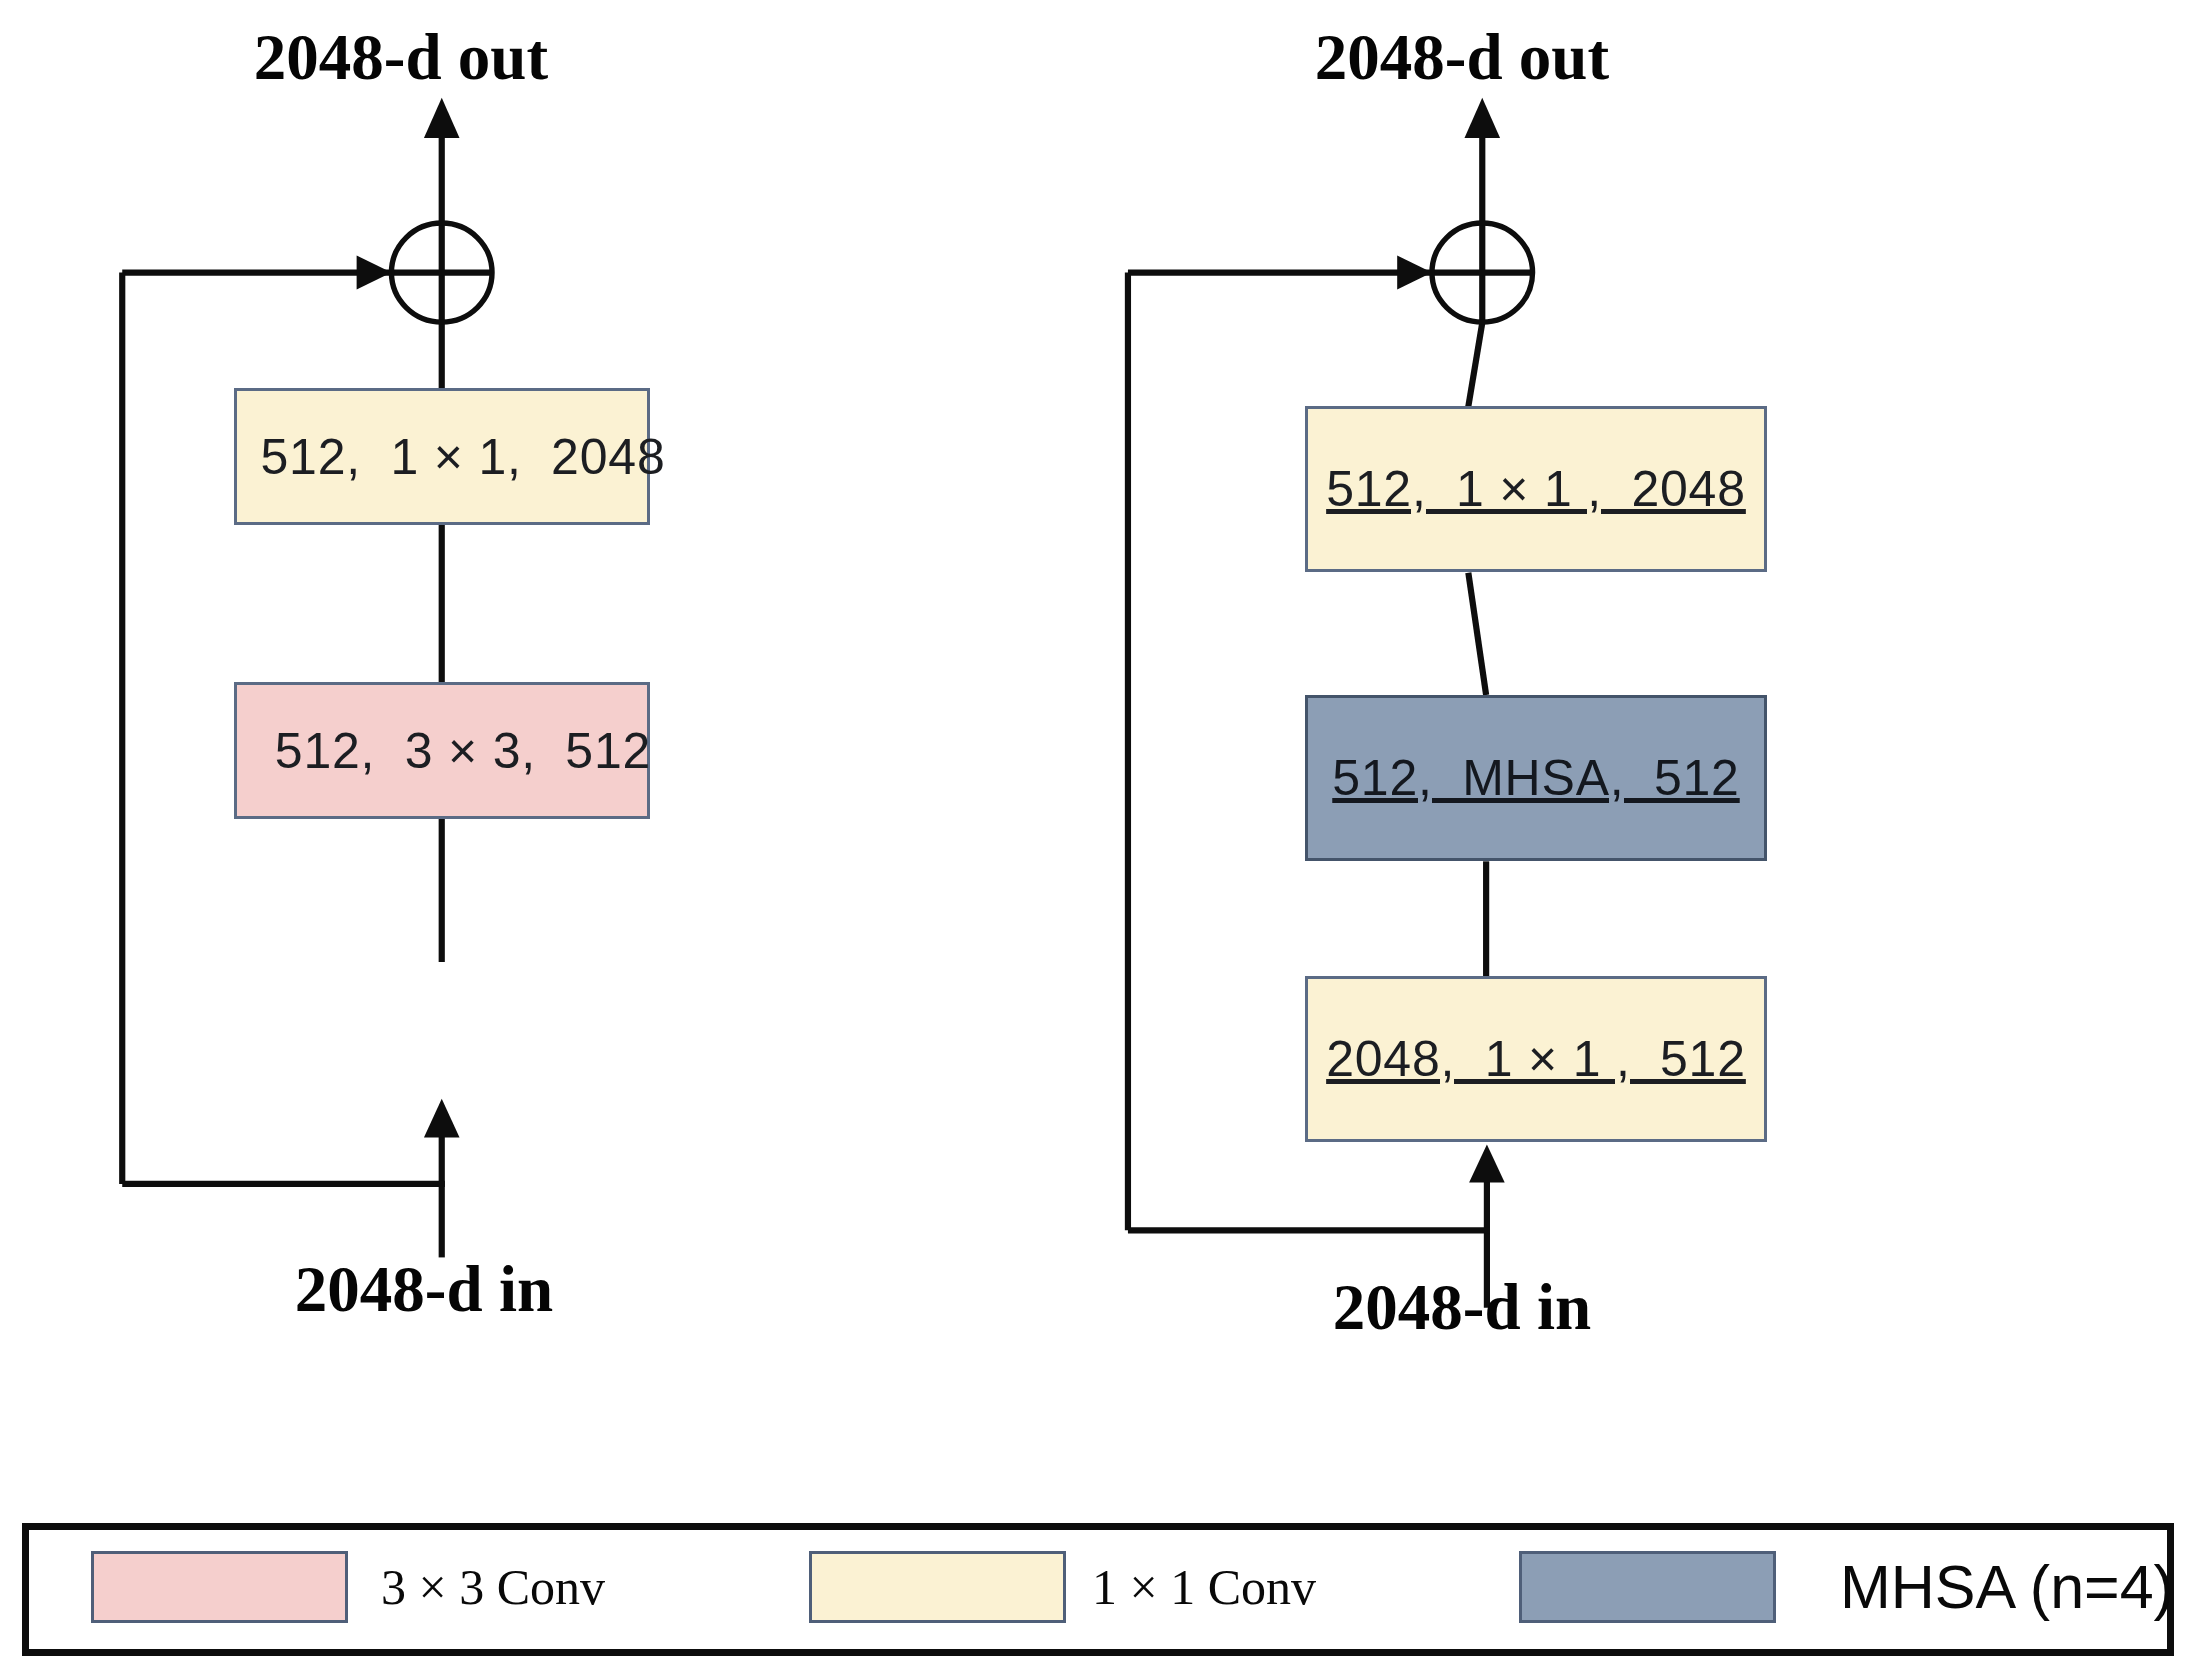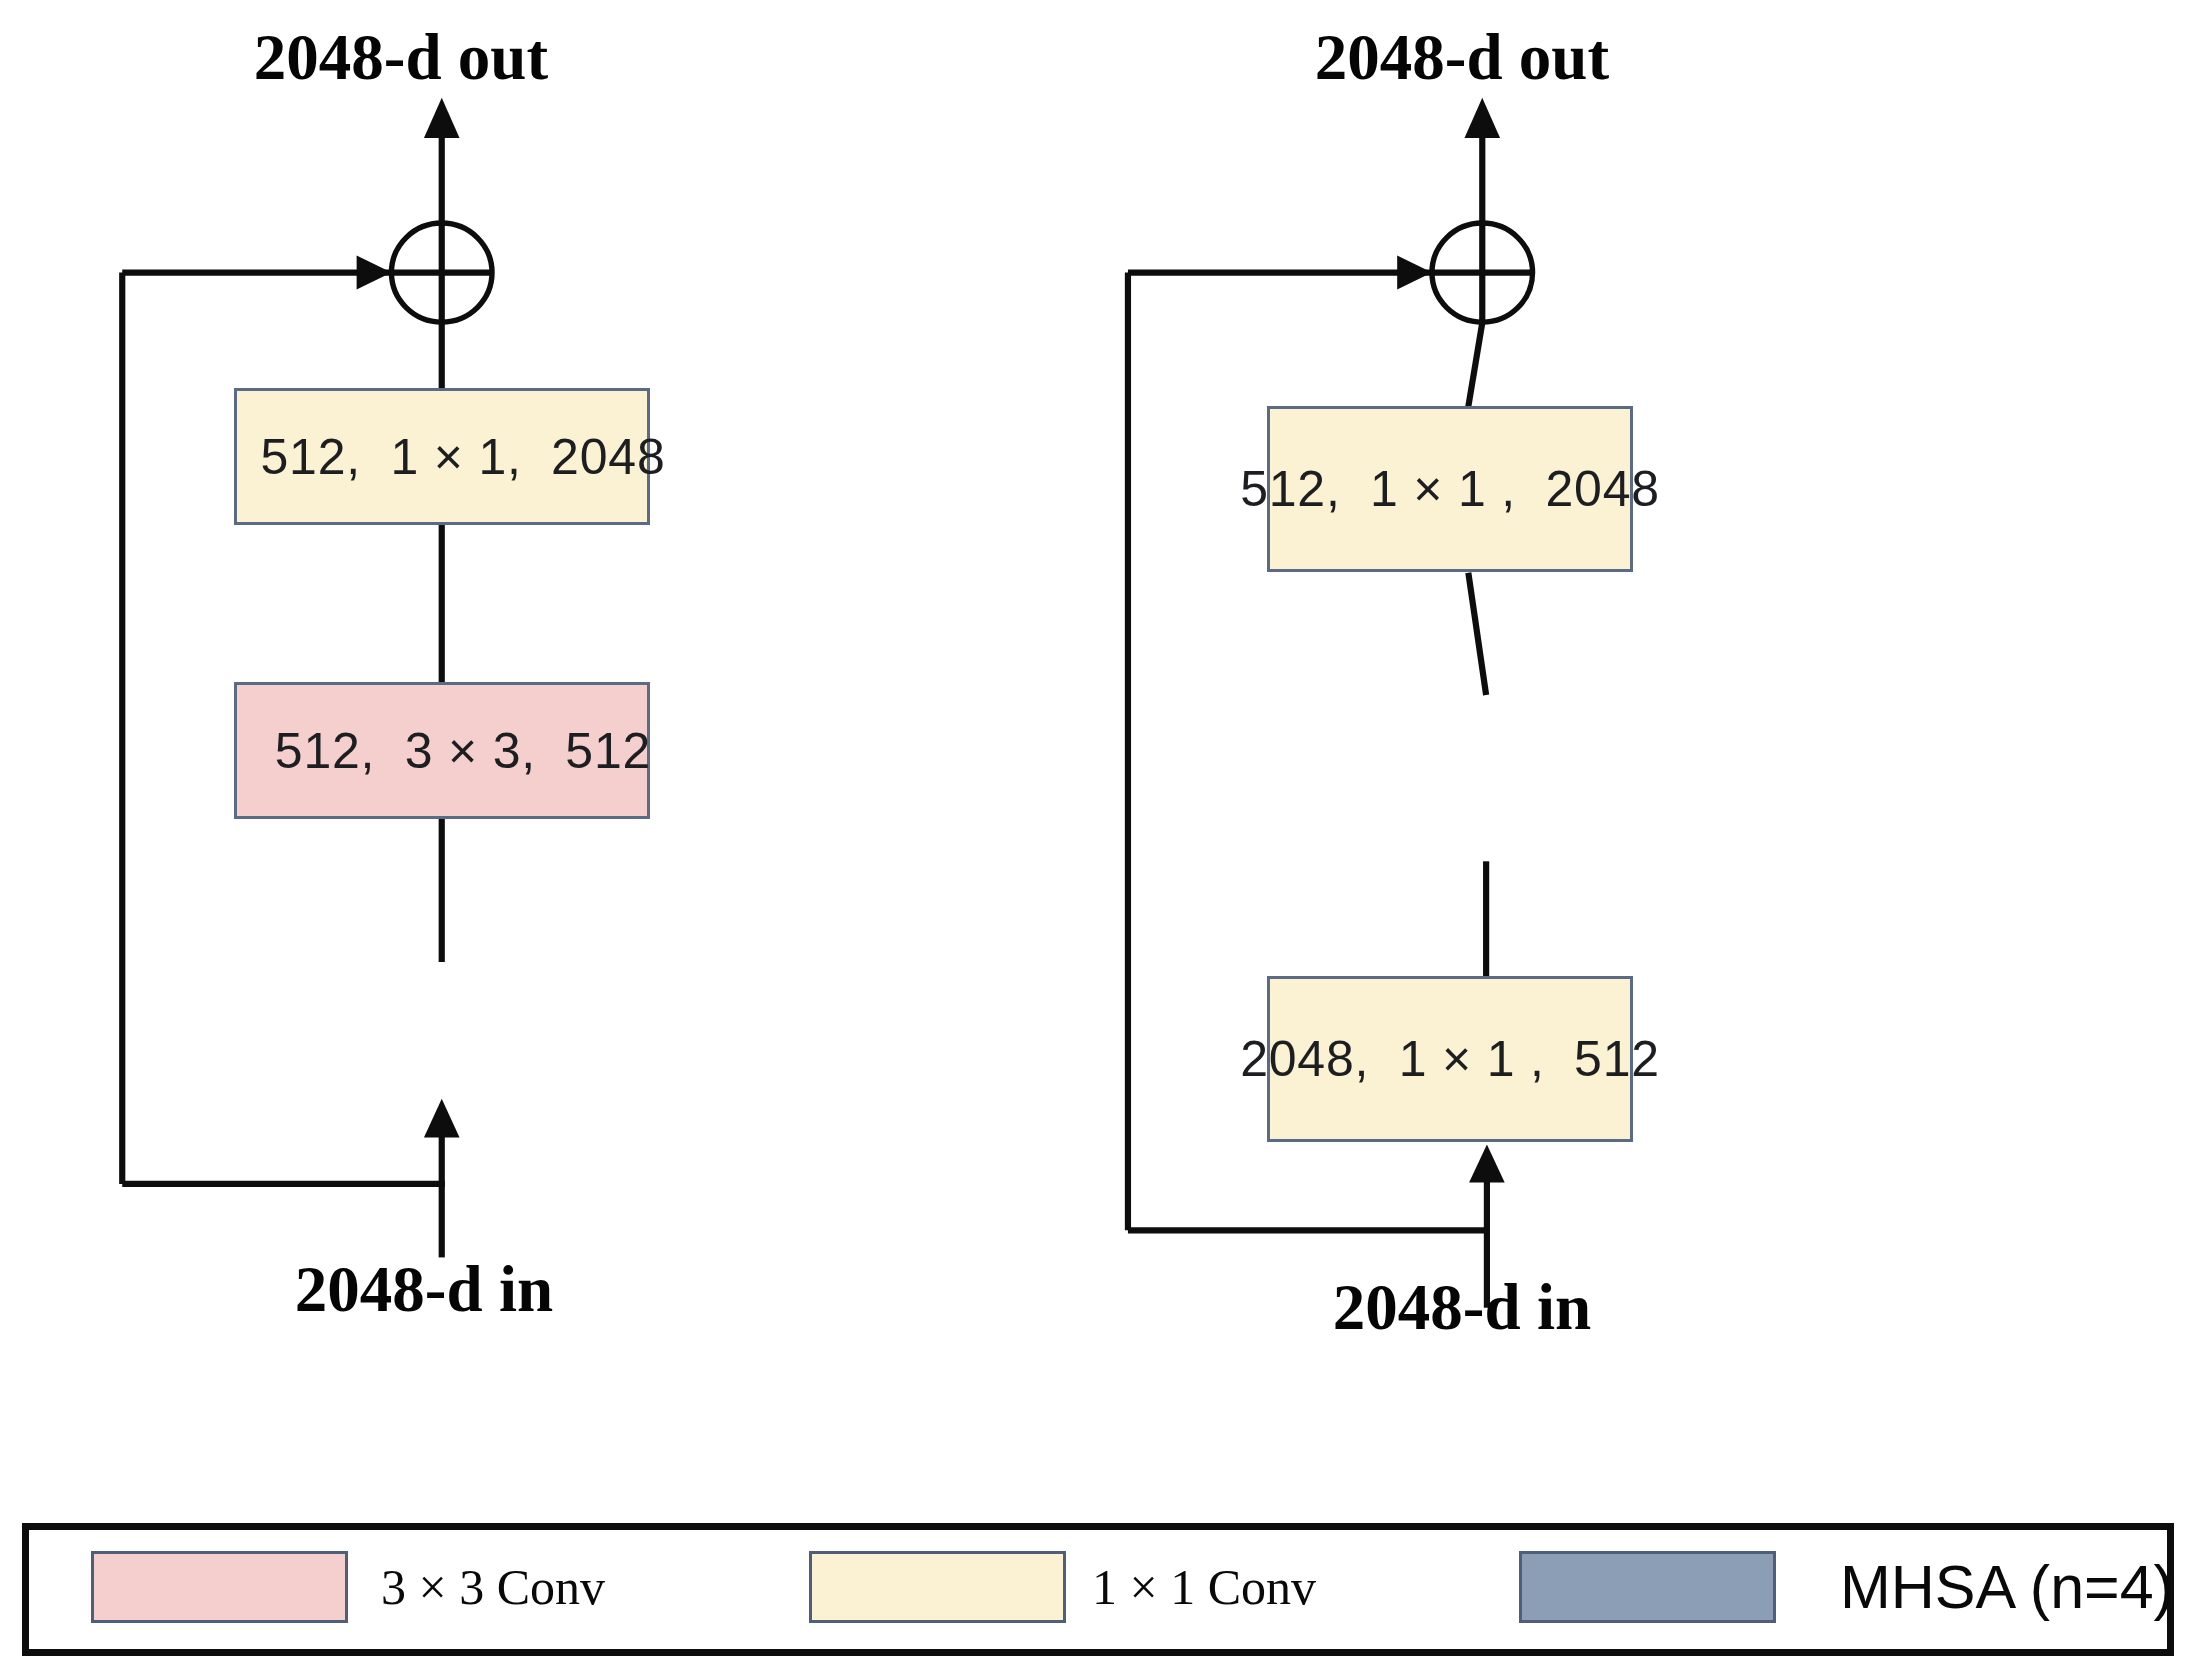--- a/index.html
+++ b/index.html
@@ -20,21 +20,21 @@
     display:flex;align-items:center;justify-content:center;
     border:3.1px solid var(--boxBorder,#5B6B85);
     font-size:50px;color:#1c1e22;
     white-space:pre;
     letter-spacing:0.8px;
   }
   .node.conv1x1{background:var(--conv1x1,#FBF2D3);}
   .node.conv3x3{background:var(--conv3x3,#F5CFCD);}
   .node.mhsa{background:var(--mhsa,#8C9EB5);border-color:var(--mhsaBorder,#44546A);color:#14181f;}
   .boxA{left:234px;width:416px;height:137px;padding-left:42px;}
-  .boxB{left:1267px;width:366px;height:166px;}
+  .boxB{left:1305px;width:462px;height:166px;text-decoration:underline;}
   .iolabel{
     position:absolute;
     font-family:"Liberation Serif", serif;
     font-weight:bold;font-size:65px;color:#050505;
     transform:translateX(-50%);
     white-space:nowrap;
   }
   .caption{
     position:absolute;
     font-family:"Liberation Serif", serif;
@@ -106,20 +106,21 @@
   <div class="node conv3x3 boxA" style="top:682px">512,  3 × 3,  512</div>
 
 
   <div class="iolabel" style="left:424px;top:1252px">2048-d in</div>
 
 
   <div class="iolabel" style="left:1462px;top:20px">2048-d out</div>
 
   <div class="node conv1x1 boxB" style="top:406px">512,  1 × 1 ,  2048</div>
 
+  <div class="node mhsa boxB" style="top:695px">512,  MHSA,  512</div>
 
   <div class="node conv1x1 boxB" style="top:976px">2048,  1 × 1 ,  512</div>
 
   <div class="iolabel" style="left:1462px;top:1270px">2048-d in</div>
 
 
   <div class="legend-box"></div>
 
   <div class="swatch conv3x3" style="left:91px"></div>
   <div class="legend-label" style="left:381px">3 × 3 Conv</div>

